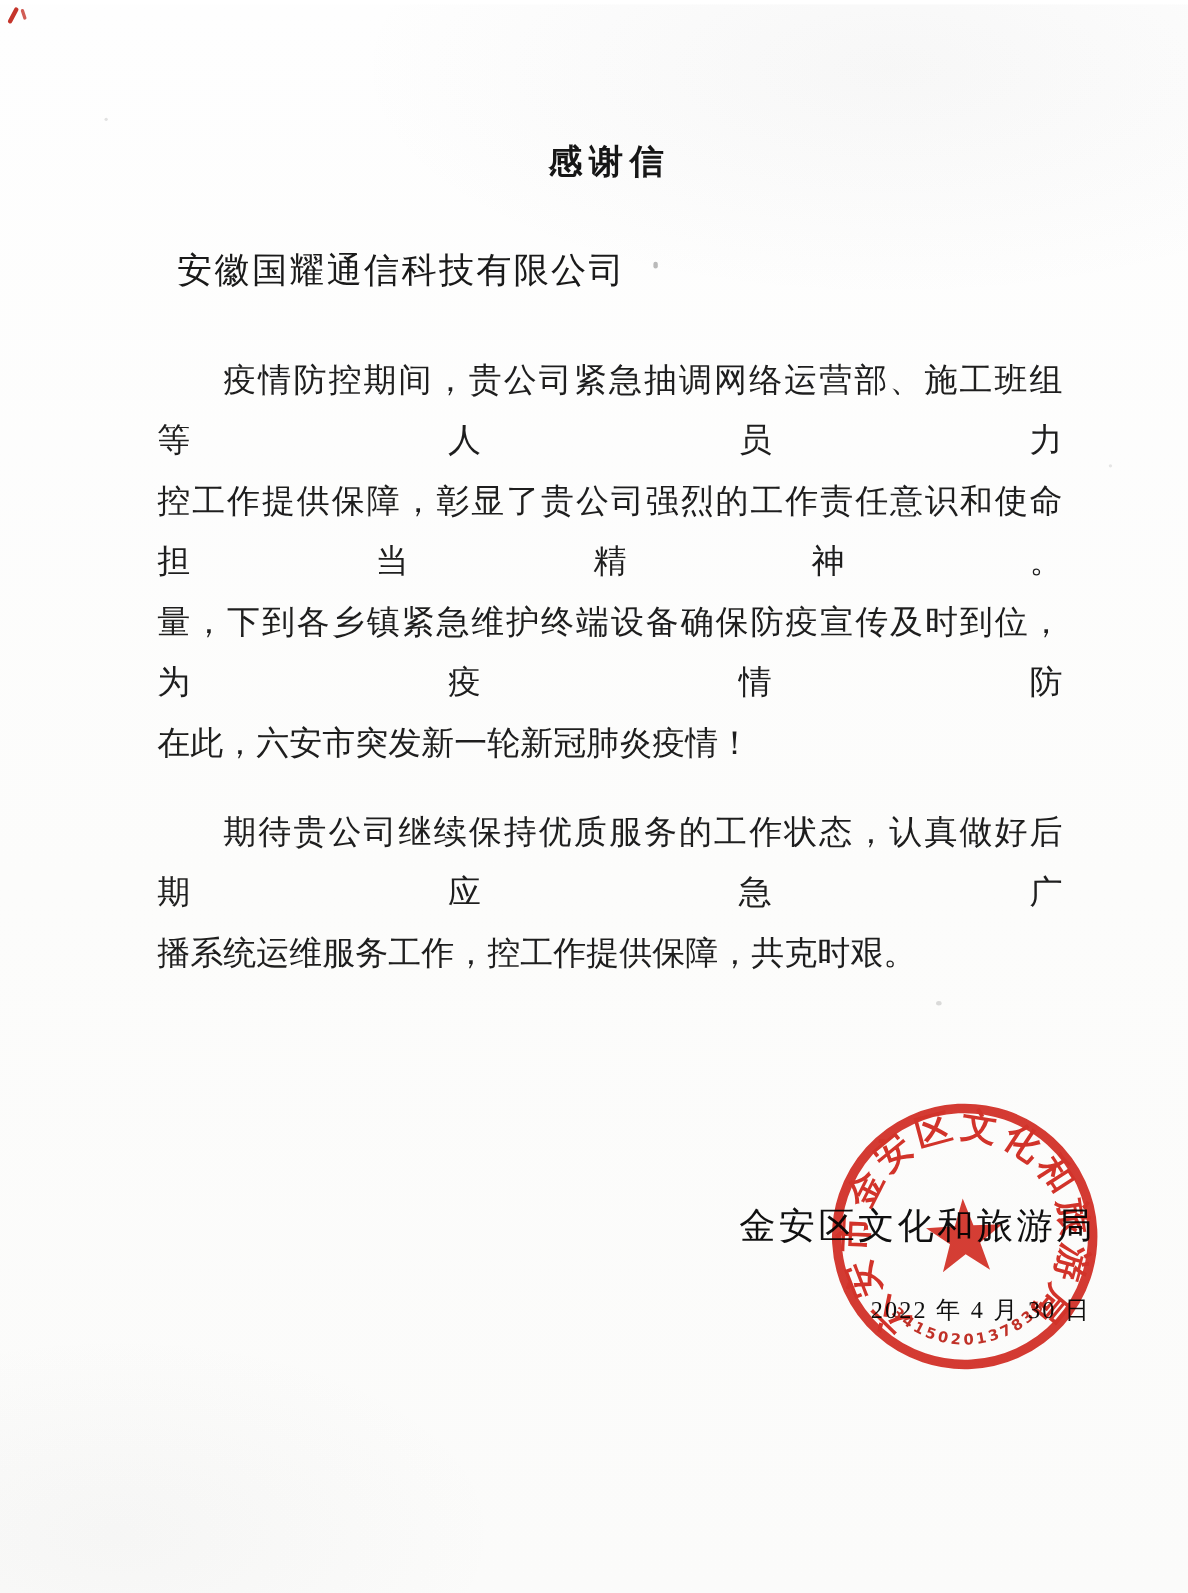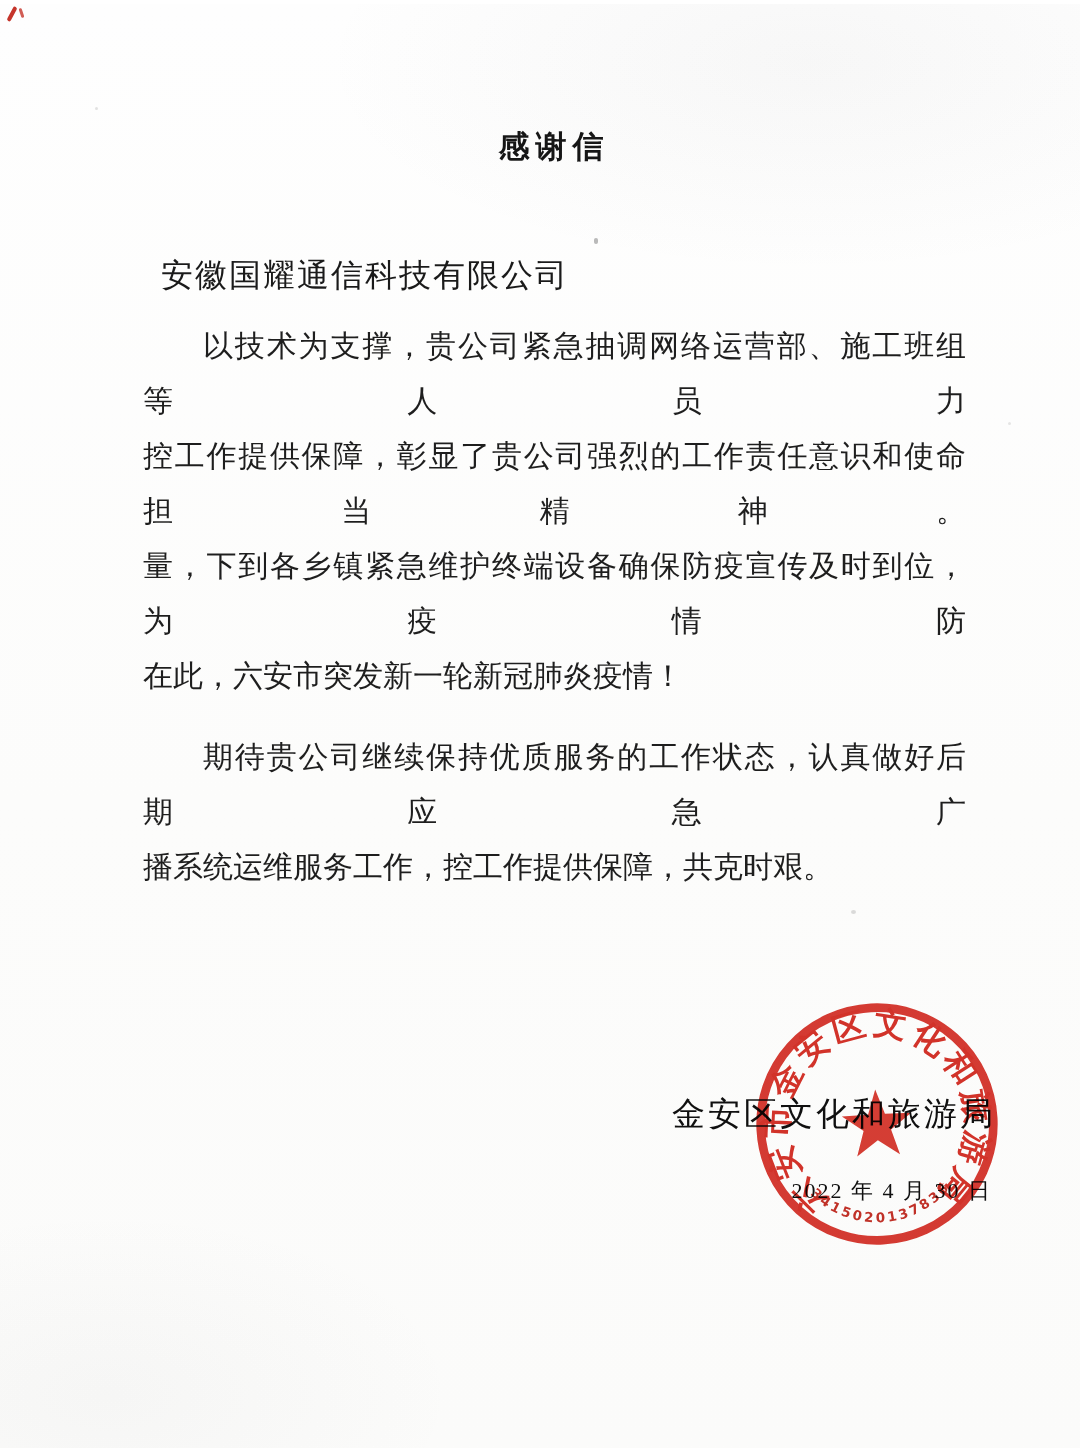--- a/index.html
+++ b/index.html
@@ -29,21 +29,21 @@
   .speck.s2{left:851px;top:906px;width:5px;height:4px;opacity:.5;}
   .speck.s3{left:95px;top:103px;opacity:.4;}
   .speck.s4{left:1008px;top:418px;opacity:.35;}
 
   .title{
     position:absolute;left:143px;top:122px;width:822px;
     margin:0;text-align:center;
     font-size:31px;font-weight:700;letter-spacing:6px;color:#161616;
   }
   .recipient{
-    position:absolute;left:161px;top:250px;
+    position:absolute;left:161px;top:220px;
     font-size:32px;letter-spacing:2px;color:#1a1a1a;
   }
   .letter-body{
     position:absolute;left:143px;top:300px;width:824px;
     font-size:30px;line-height:55px;color:#1e1e1e;
   }
   .para{margin:0;}
   .para.p2{margin-top:14px;}
   .para.p3{margin-top:26px;font-family:Liberation Serif, serif;}
   .line{white-space:nowrap;}
@@ -83,21 +83,21 @@
   <div class="speck s2"></div>
   <div class="speck s3"></div>
   <div class="speck s4"></div>
 
   <h1 class="title">感谢信</h1>
 
   <div class="recipient">安徽国耀通信科技有限公司</div>
 
   <div class="letter-body">
     <div class="para p2">
-      <div class="line just indent">以技术为支撑，贵公司紧急抽调网络运营部、施工班组等人员力</div>
+      <div class="line just indent">疫情防控期间，贵公司紧急抽调网络运营部、施工班组等人员力</div>
       <div class="line just">控工作提供保障，彰显了贵公司强烈的工作责任意识和使命担当精神。</div>
       <div class="line just">量，下到各乡镇紧急维护终端设备确保防疫宣传及时到位，为疫情防</div>
       <div class="line">在此，六安市突发新一轮新冠肺炎疫情！</div>
     </div>
     <div class="para p3">
       <div class="line just indent">期待贵公司继续保持优质服务的工作状态，认真做好后期应急广</div>
       <div class="line">播系统运维服务工作，控工作提供保障，共克时艰。</div>
     </div>
   </div>
 

